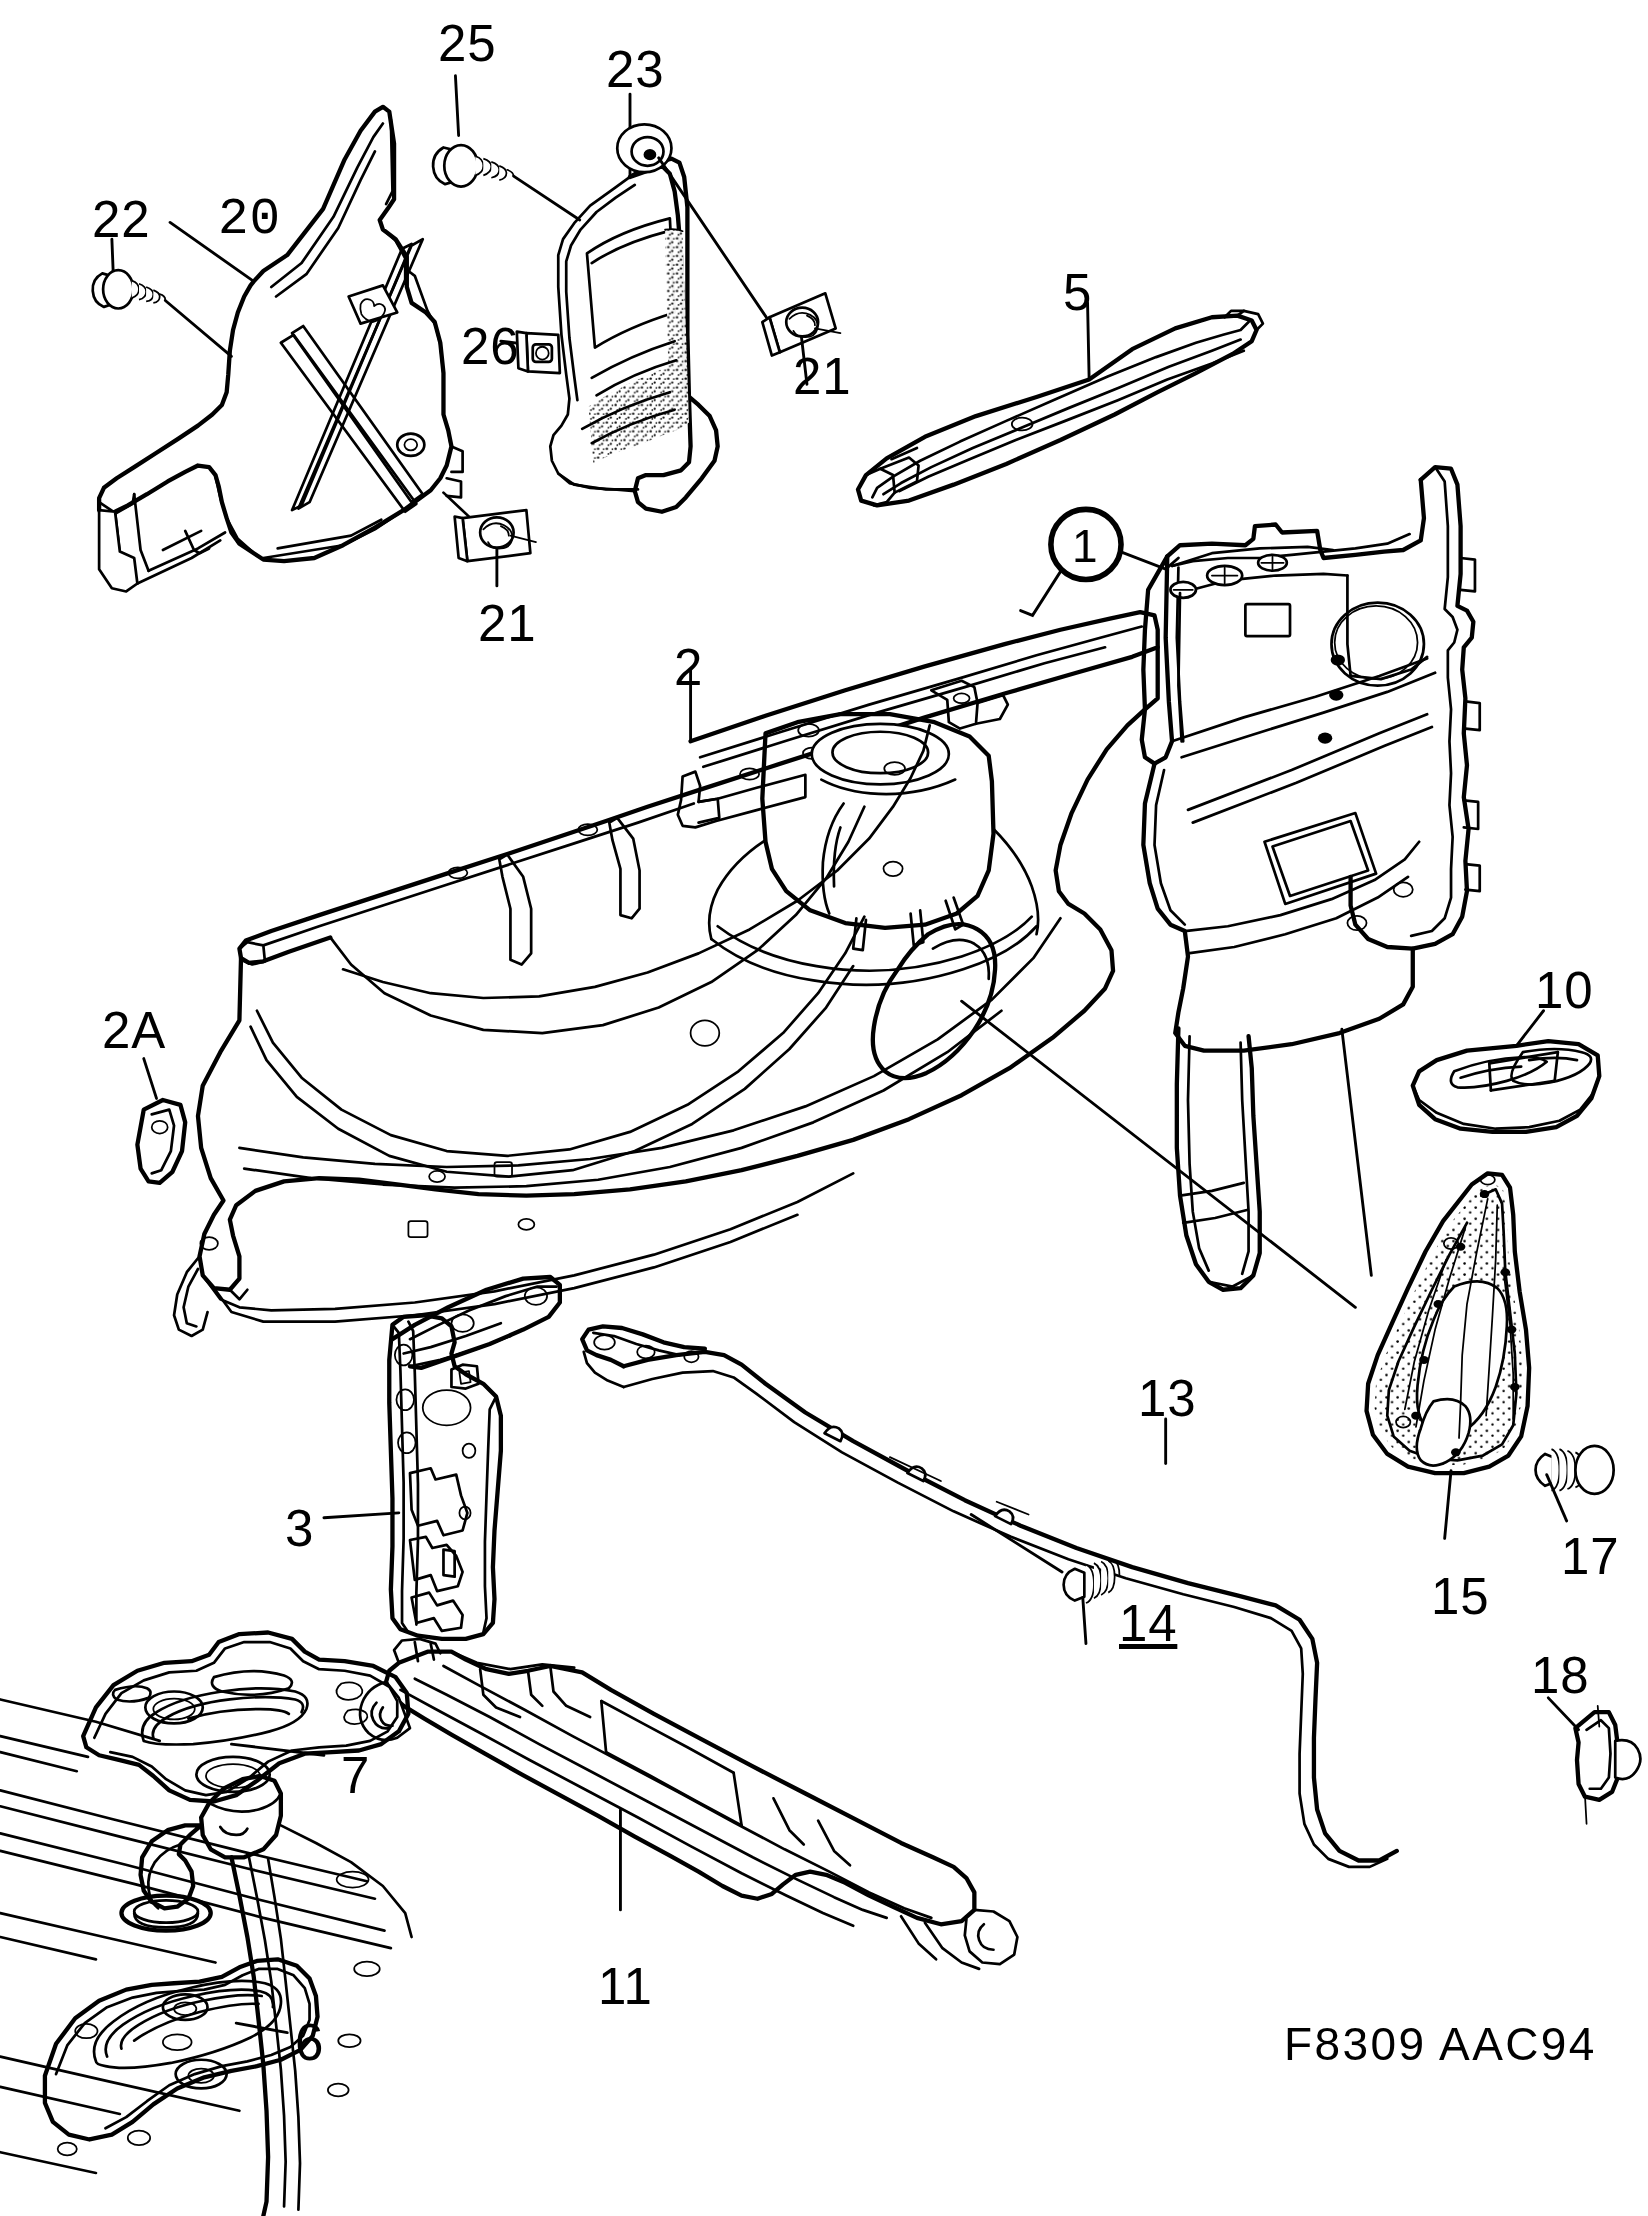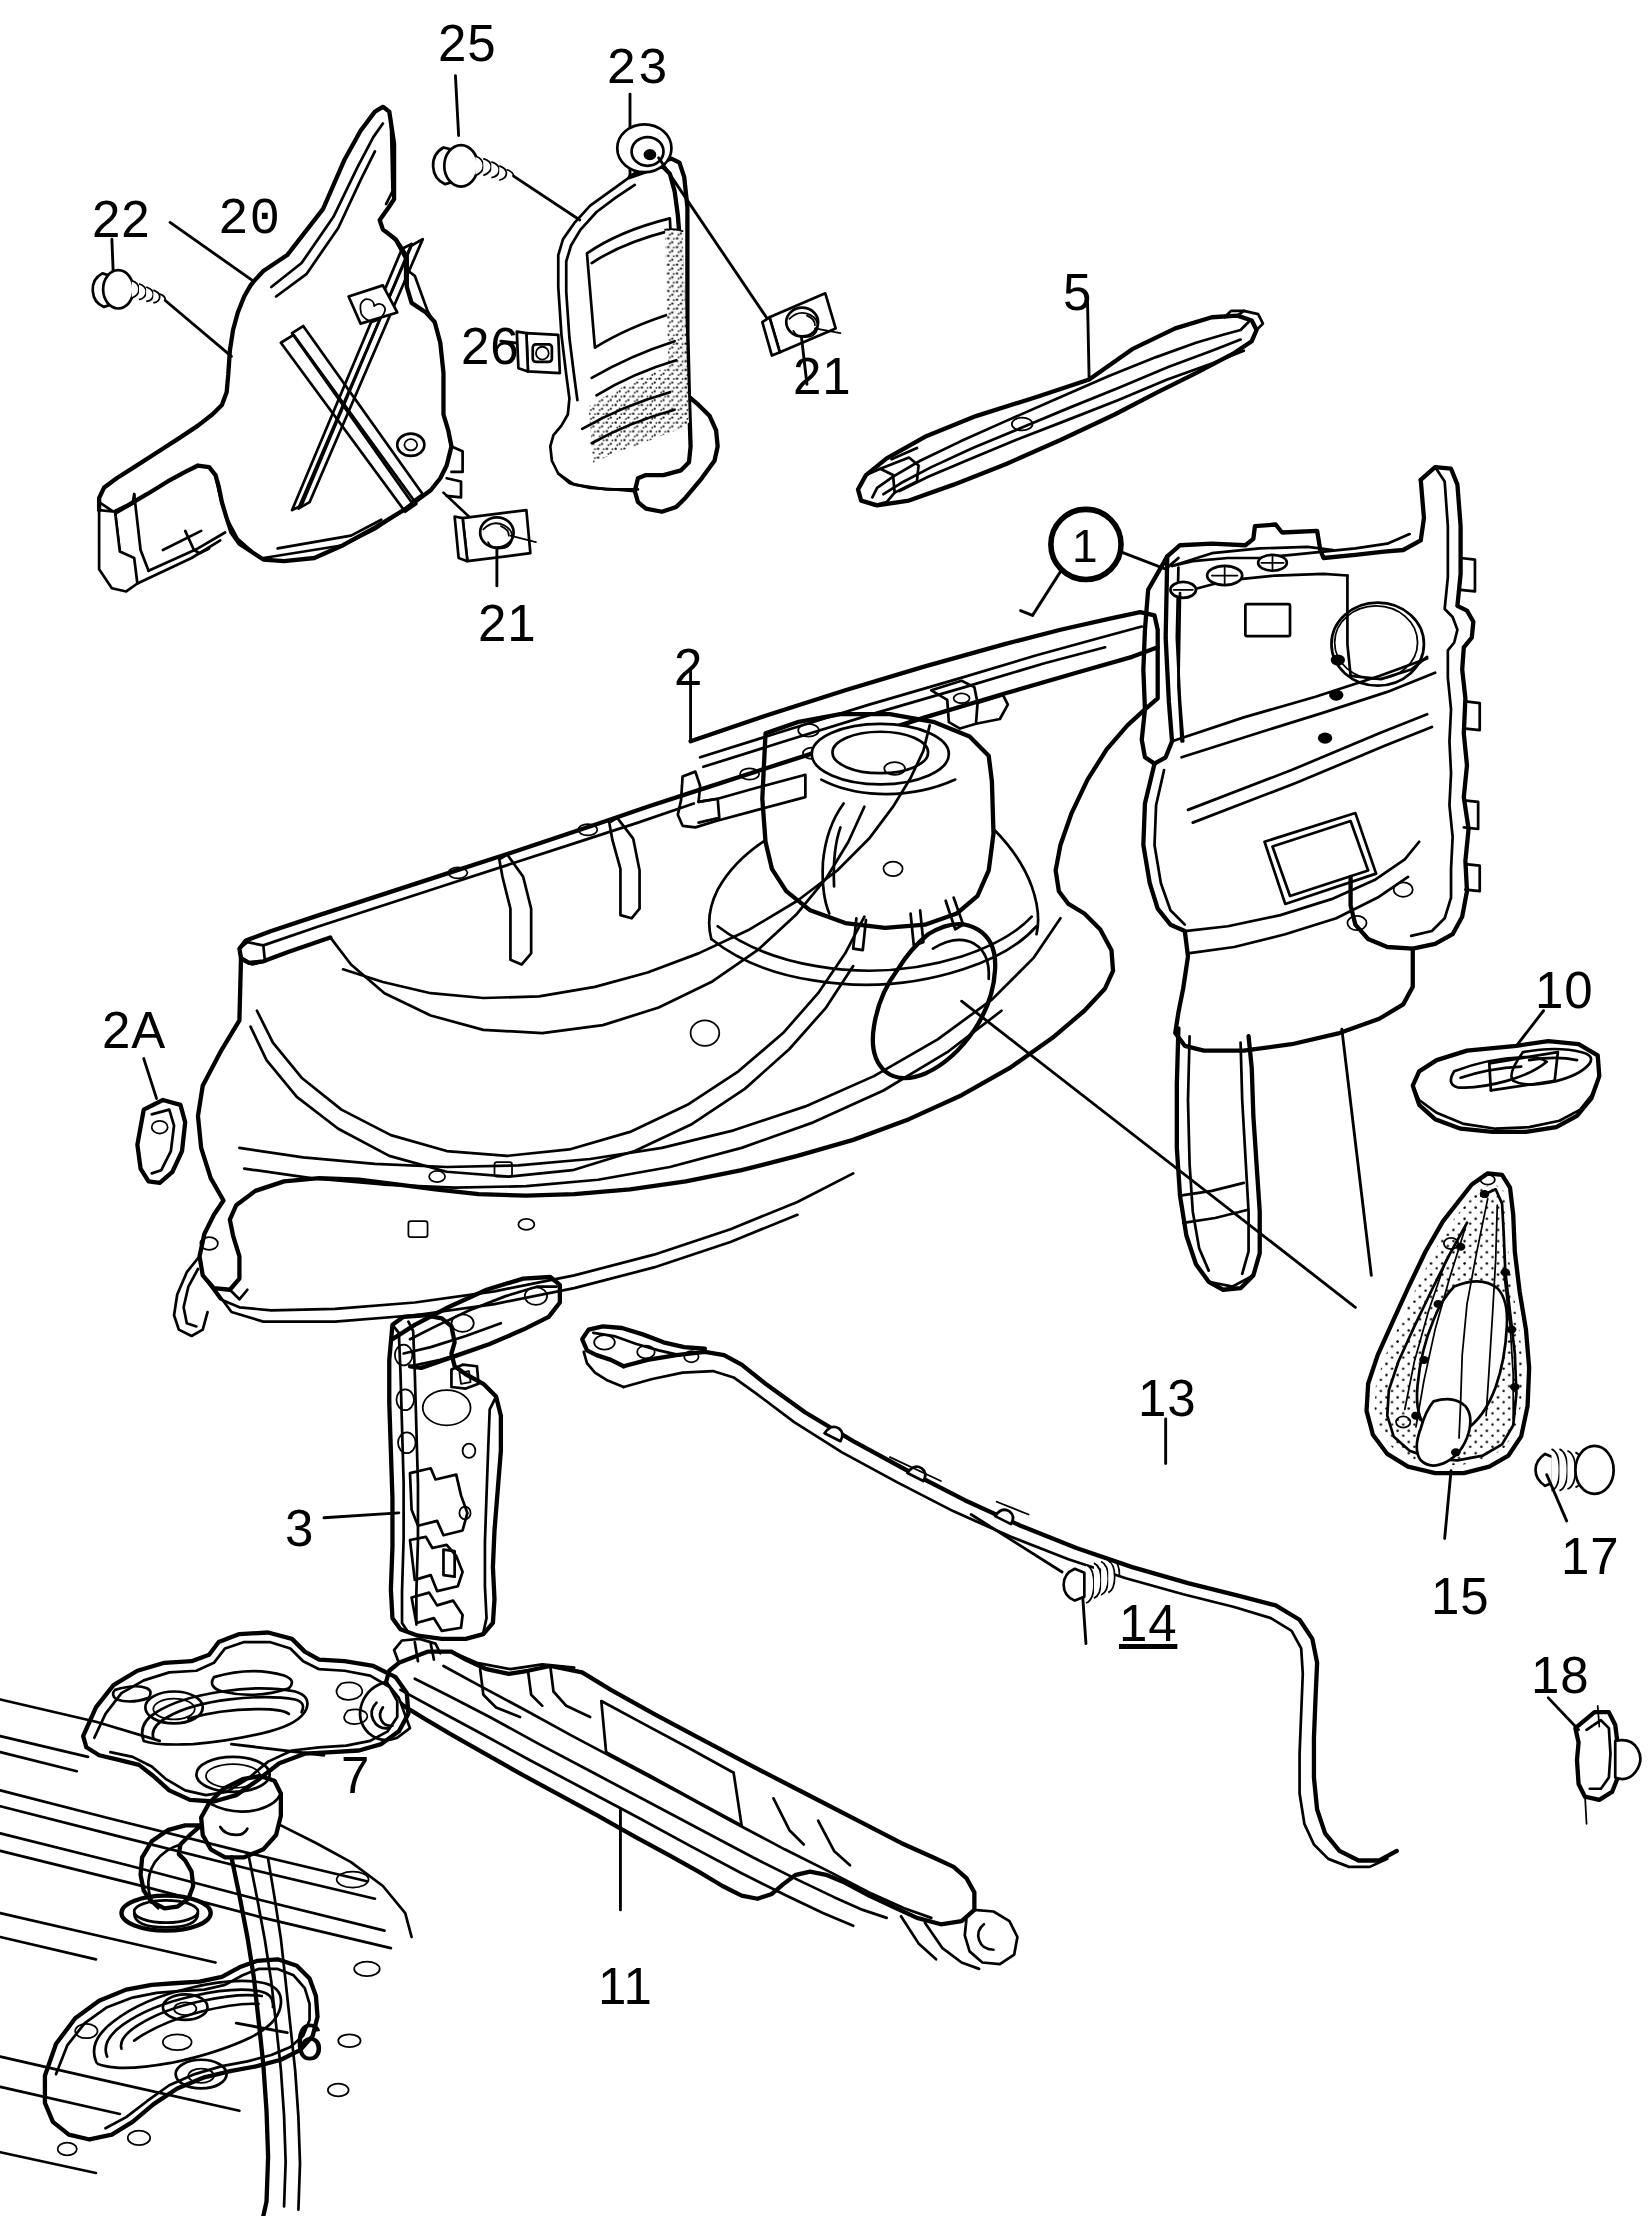--- a/index.html
+++ b/index.html
@@ -874,21 +874,21 @@
         L548,1996 L540,1976 L520,1982 Z"></path>
       <path class="s" d="M516,2004 L538,1998 L548,2014 L568,2008
         L580,2026 L578,2042 L554,2046
         L544,2030 L522,2036 Z"></path>
       <path class="s" d="M556,1944 L556,1976 L570,1978 L570,1946 Z"></path>
     </g>
 
   </svg>
 
   <div class="lbl" style="left:438px;top:17.5px;">25</div>
-  <div class="lbl" style="left:606px;top:44px;font-family:Liberation Mono, monospace;">23</div>
+  <div class="lbl" style="left:606px;top:44px;">23</div>
   <div class="lbl" style="left:92px;top:194px;">22</div>
   <div class="lbl" style="left:218px;top:194px;font-family:Liberation Mono, monospace;">20</div>
   <div class="lbl" style="left:461px;top:321px;">26</div>
   <div class="lbl" style="left:793px;top:351px;">21</div>
   <div class="lbl" style="left:1063px;top:267px;">5</div>
   <div class="lbl" style="left:478px;top:598px;">21</div>
   <div class="lbl" style="left:674px;top:642px;">2</div>
   <div class="lbl" style="left:102px;top:1005px;">2A</div>
   <div class="lbl" style="left:1535px;top:965px;">10</div>
   <div class="lbl" style="left:1138px;top:1373px;">13</div>
@@ -896,15 +896,16 @@
   <div class="lbl" style="left:1561px;top:1531px;">17</div>
   <div class="lbl" style="left:1431px;top:1571px;">15</div>
   <div class="lbl" style="left:1119px;top:1598px;text-decoration:underline;">14</div>
   <div class="lbl" style="left:1531px;top:1650px;">18</div>
   <div class="lbl" style="left:341px;top:1750px;">7</div>
   <div class="lbl" style="left:598px;top:1961px;">11</div>
   <div class="lbl" style="left:295px;top:2017px;">6</div>
 
   <div class="callout-num" style="left:1072px;top:519px;">1</div>
 
+  <div class="code" style="left:1284px;top:2017px;">F8309 AAC94</div>
 
 </div>
 
 
 </body></html>

